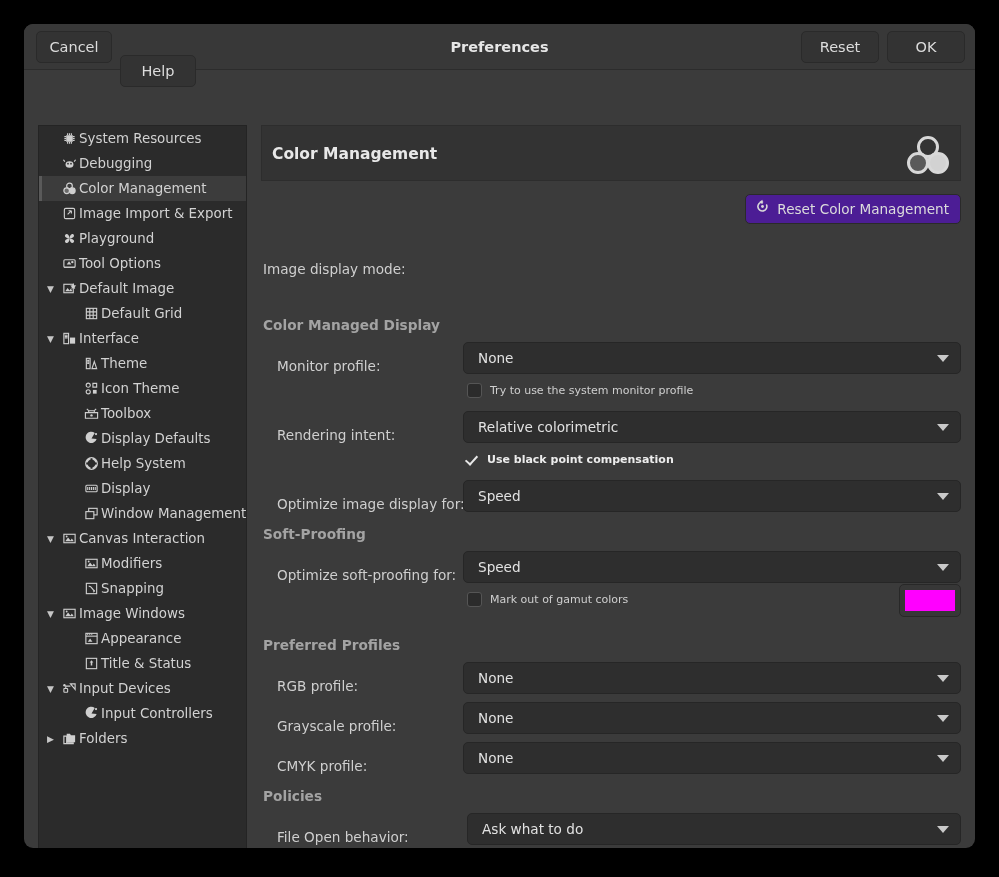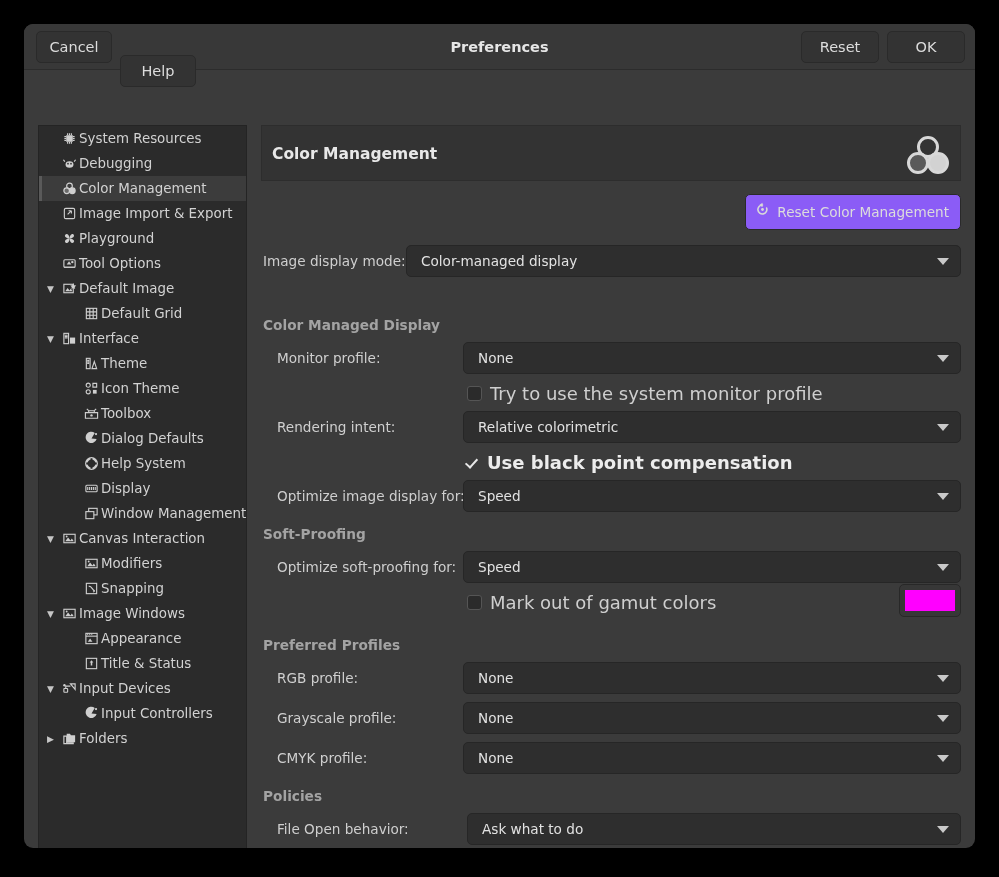--- a/index.html
+++ b/index.html
@@ -158,23 +158,23 @@
     right: 10px;
     top: 8px;
     width: 44px;
     height: 42px;
   }
 
   #reset-cm-btn {
     position: absolute;
     right: 0;
     top: 69px;
-    height: 36px;
+    height: 30px;
     padding: 0 11px 0 9px;
-    background: #8b5cf6;
+    background: #4c1d95;
     border: 1px solid #2a2a2a;
     border-radius: 5px;
     color: #dcdcdc;
     font-size: 13.6px;
     line-height: 28px;
     cursor: pointer;
     display: flex;
     align-items: center;
     gap: 7px;
     box-sizing: border-box;
@@ -183,21 +183,21 @@
 
   
   .frow {
     position: absolute;
     left: 0;
     right: 0;
     height: 32px;
   }
   .flabel {
     position: absolute;
-    top: 0;
+    top: 8px;
     height: 32px;
     line-height: 32px;
     color: #cfcfcf;
     font-size: 13.6px;
     white-space: nowrap;
   }
   .flabel.lvl0 { left: 2px; }
   .flabel.lvl1 { left: 16px; }
 
   .combo {
@@ -269,21 +269,21 @@
     left: 3px;
     top: 0px;
     width: 5px;
     height: 10px;
     border: solid #e8e8e8;
     border-width: 0 2.4px 2.4px 0;
     transform: rotate(42deg);
   }
   .chklabel {
     color: #cfcfcf;
-    font-size: 18px;
+    font-size: 11px;
     white-space: nowrap;
   }
   .chklabel.bold {
     color: #ededed;
     font-weight: bold;
   }
 
   #gamut-swatch-wrap {
     position: absolute;
     right: 0;
@@ -460,21 +460,21 @@
           <span class="nav-label">Toolbox</span>
         </div>
         <div class="nav-item">
           <span class="nav-pad indent"></span>
           <span class="nav-ico">
             <svg width="15" height="15" viewBox="0 0 16 16">
               <path d="M11.5 2 A6 6 0 1 0 13.5 8.5 L8 8 Z" fill="#cfcfcf"></path>
               <circle cx="12.8" cy="3.2" r="1.2" fill="#cfcfcf"></circle>
             </svg>
           </span>
-          <span class="nav-label">Dialog Defaults</span>
+          <span class="nav-label">Display Defaults</span>
         </div>
         <div class="nav-item">
           <span class="nav-pad indent"></span>
           <span class="nav-ico">
             <svg width="15" height="15" viewBox="0 0 16 16">
               <circle cx="8" cy="8" r="5.6" fill="none" stroke="#cfcfcf" stroke-width="2.6"></circle>
               <path d="M8 2.4 L8 5.2 M8 10.8 L8 13.6 M2.4 8 L5.2 8 M10.8 8 L13.6 8" stroke="#2b2b2b" stroke-width="2"></path>
             </svg>
           </span>
           <span class="nav-label">Help System</span>
@@ -621,24 +621,20 @@
             <path d="M8 3.2 A4.8 4.8 0 1 0 12.4 6.4" fill="none" stroke="#d8d8d8" stroke-width="1.7" stroke-linecap="round"></path>
             <path d="M8 0.7 L8 5.6 L4.6 3.2 Z" fill="#d8d8d8"></path>
             <circle cx="8" cy="8" r="1.5" fill="#d8d8d8"></circle>
           </svg>
         </span>
         <span>Reset Color Management</span>
       </div>
 
       <div class="frow" style="top:120px;">
         <div class="flabel lvl0">Image display mode:</div>
-        <div class="combo" style="left:145px;">
-          <div class="cval">Color-managed display</div>
-          <div class="carrow"></div>
-        </div>
       </div>
 
       <div class="section-title" style="top:192px;">Color Managed Display</div>
 
       <div class="frow" style="top:217px;">
         <div class="flabel lvl1">Monitor profile:</div>
         <div class="combo" style="left:202px;">
           <div class="cval">None</div>
           <div class="carrow"></div>
         </div>

